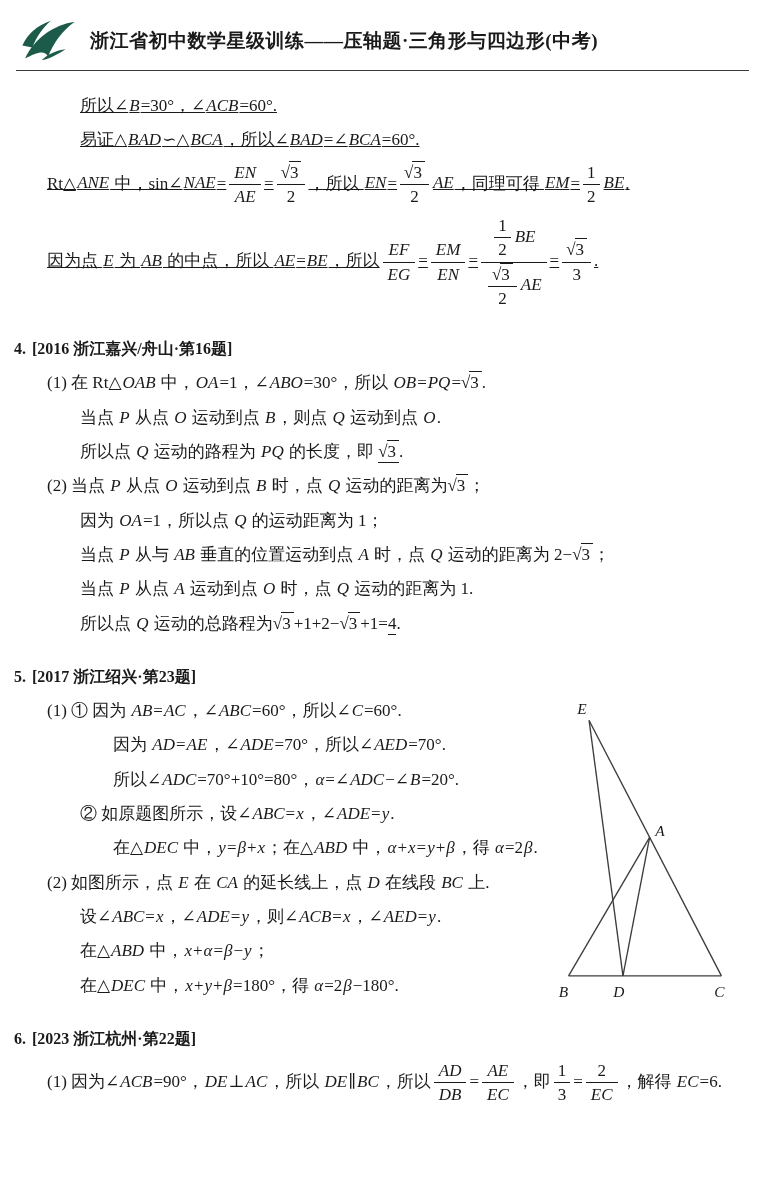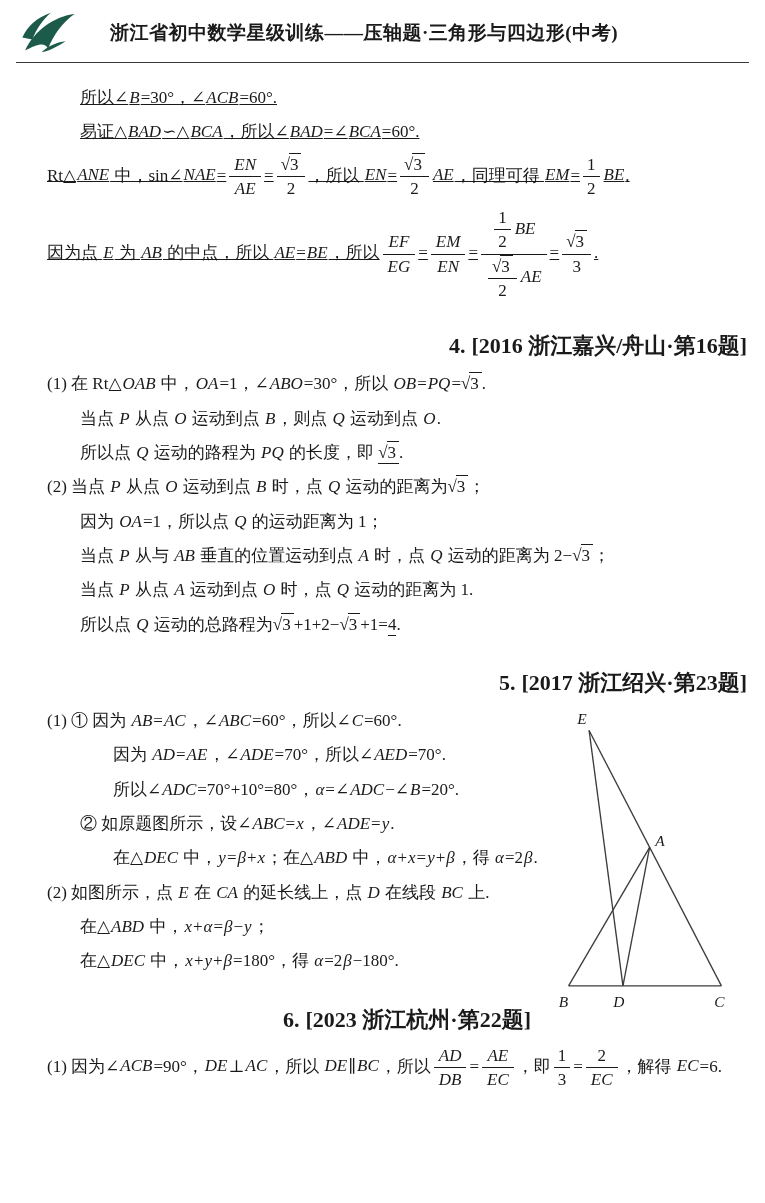--- a/index.html
+++ b/index.html
@@ -7,30 +7,30 @@
     position:relative;
     width:765px;min-height:1203px;
     margin:0 auto;
     background:#ffffff;
     box-sizing:border-box;
     font-family:"Liberation Serif","DejaVu Serif",serif;
     font-size:17px;color:#1a1a1a;
     overflow:hidden;
   }
   
-  .hdr{display:flex;align-items:center;padding:10px 16px 6px 18px;gap:20px;}
+  .hdr{display:flex;align-items:center;padding:18px 16px 6px 18px;}
   .logo{width:62px;height:46px;flex:0 0 auto;margin-right:10px;}
   .hdr-title{font-size:19px;font-weight:bold;letter-spacing:.5px;margin:0;
     font-family:"Liberation Serif","DejaVu Serif",serif;}
   .hdr-rule{height:0;border-bottom:1.5px solid #3a3a3a;margin:0 16px 0 16px;}
   
   main{display:block;padding:14px 18px 0 14px;}
   section.prob{margin-top:30px;}
   section.cont{margin-top:6px;text-decoration:underline;}
-  .phead{font-weight:bold;font-size:22px;margin:0 0 10px 0;text-align:right;}
+  .phead{font-weight:bold;font-size:16px;margin:0 0 10px 0;}
   .phead .pnum{margin-right:6px;}
   .line{margin:8px 0;line-height:1.55;white-space:nowrap;}
   .ind1{padding-left:33px}
   .ind2{padding-left:66px}
   .ind3{padding-left:99px}
   i.v{font-style:italic;padding:0 1px;font-family:"Liberation Serif","DejaVu Serif",serif;}
   
   .frac{display:inline-block;vertical-align:middle;text-align:center;margin:0 3px;line-height:1.25;}
   .frac>.num{display:block;border-bottom:1px solid #1a1a1a;padding:0 4px 1px 4px;}
   .frac>.den{display:block;padding:1px 4px 0 4px;}
@@ -101,20 +101,21 @@
               <text x="72" y="288" font-size="15" font-style="italic" font-family="&quot;Liberation Serif&quot;,serif" fill="#1a1a1a" text-anchor="middle">D</text>
               <text x="170" y="288" font-size="15" font-style="italic" font-family="&quot;Liberation Serif&quot;,serif" fill="#1a1a1a" text-anchor="middle">C</text>
             </svg>
           </div>
           <div class="line ind1">(1) ① 因为 <i class="v">AB</i>=<i class="v">AC</i>，∠<i class="v">ABC</i>=60°，所以∠<i class="v">C</i>=60°.</div>
           <div class="line ind3">因为 <i class="v">AD</i>=<i class="v">AE</i>，∠<i class="v">ADE</i>=70°，所以∠<i class="v">AED</i>=70°.</div>
           <div class="line ind3">所以∠<i class="v">ADC</i>=70°+10°=80°，<i class="v">α</i>=∠<i class="v">ADC</i>−∠<i class="v">B</i>=20°.</div>
           <div class="line ind2">② 如原题图所示，设∠<i class="v">ABC</i>=<i class="v">x</i>，∠<i class="v">ADE</i>=<i class="v">y</i>.</div>
           <div class="line ind3">在△<i class="v">DEC</i> 中，<i class="v">y</i>=<i class="v">β</i>+<i class="v">x</i>；在△<i class="v">ABD</i> 中，<i class="v">α</i>+<i class="v">x</i>=<i class="v">y</i>+<i class="v">β</i>，得 <i class="v">α</i>=2<i class="v">β</i>.</div>
           <div class="line ind1">(2) 如图所示，点 <i class="v">E</i> 在 <i class="v">CA</i> 的延长线上，点 <i class="v">D</i> 在线段 <i class="v">BC</i> 上.</div>
+          <div class="line ind2">设∠<i class="v">ABC</i>=<i class="v">x</i>，∠<i class="v">ADE</i>=<i class="v">y</i>，则∠<i class="v">ACB</i>=<i class="v">x</i>，∠<i class="v">AED</i>=<i class="v">y</i>.</div>
           <div class="line ind2">在△<i class="v">ABD</i> 中，<i class="v">x</i>+<i class="v">α</i>=<i class="v">β</i>−<i class="v">y</i>；</div>
           <div class="line ind2">在△<i class="v">DEC</i> 中，<i class="v">x</i>+<i class="v">y</i>+<i class="v">β</i>=180°，得 <i class="v">α</i>=2<i class="v">β</i>−180°.</div>
         </div>
       </section>
       <section class="prob">
         <div class="phead"><span class="pnum">6.</span><span class="psrc">[2023 浙江杭州·第22题]</span></div>
         <div>
           <div class="line ind1">(1) 因为∠<i class="v">ACB</i>=90°，<i class="v">DE</i>⊥<i class="v">AC</i>，所以 <i class="v">DE</i>∥<i class="v">BC</i>，所以<span class="frac"><span class="num"><i class="v">AD</i></span><span class="den"><i class="v">DB</i></span></span>=<span class="frac"><span class="num"><i class="v">AE</i></span><span class="den"><i class="v">EC</i></span></span>，即<span class="frac"><span class="num">1</span><span class="den">3</span></span>=<span class="frac"><span class="num">2</span><span class="den"><i class="v">EC</i></span></span>，解得 <i class="v">EC</i>=6.</div>
         </div>
       </section>

